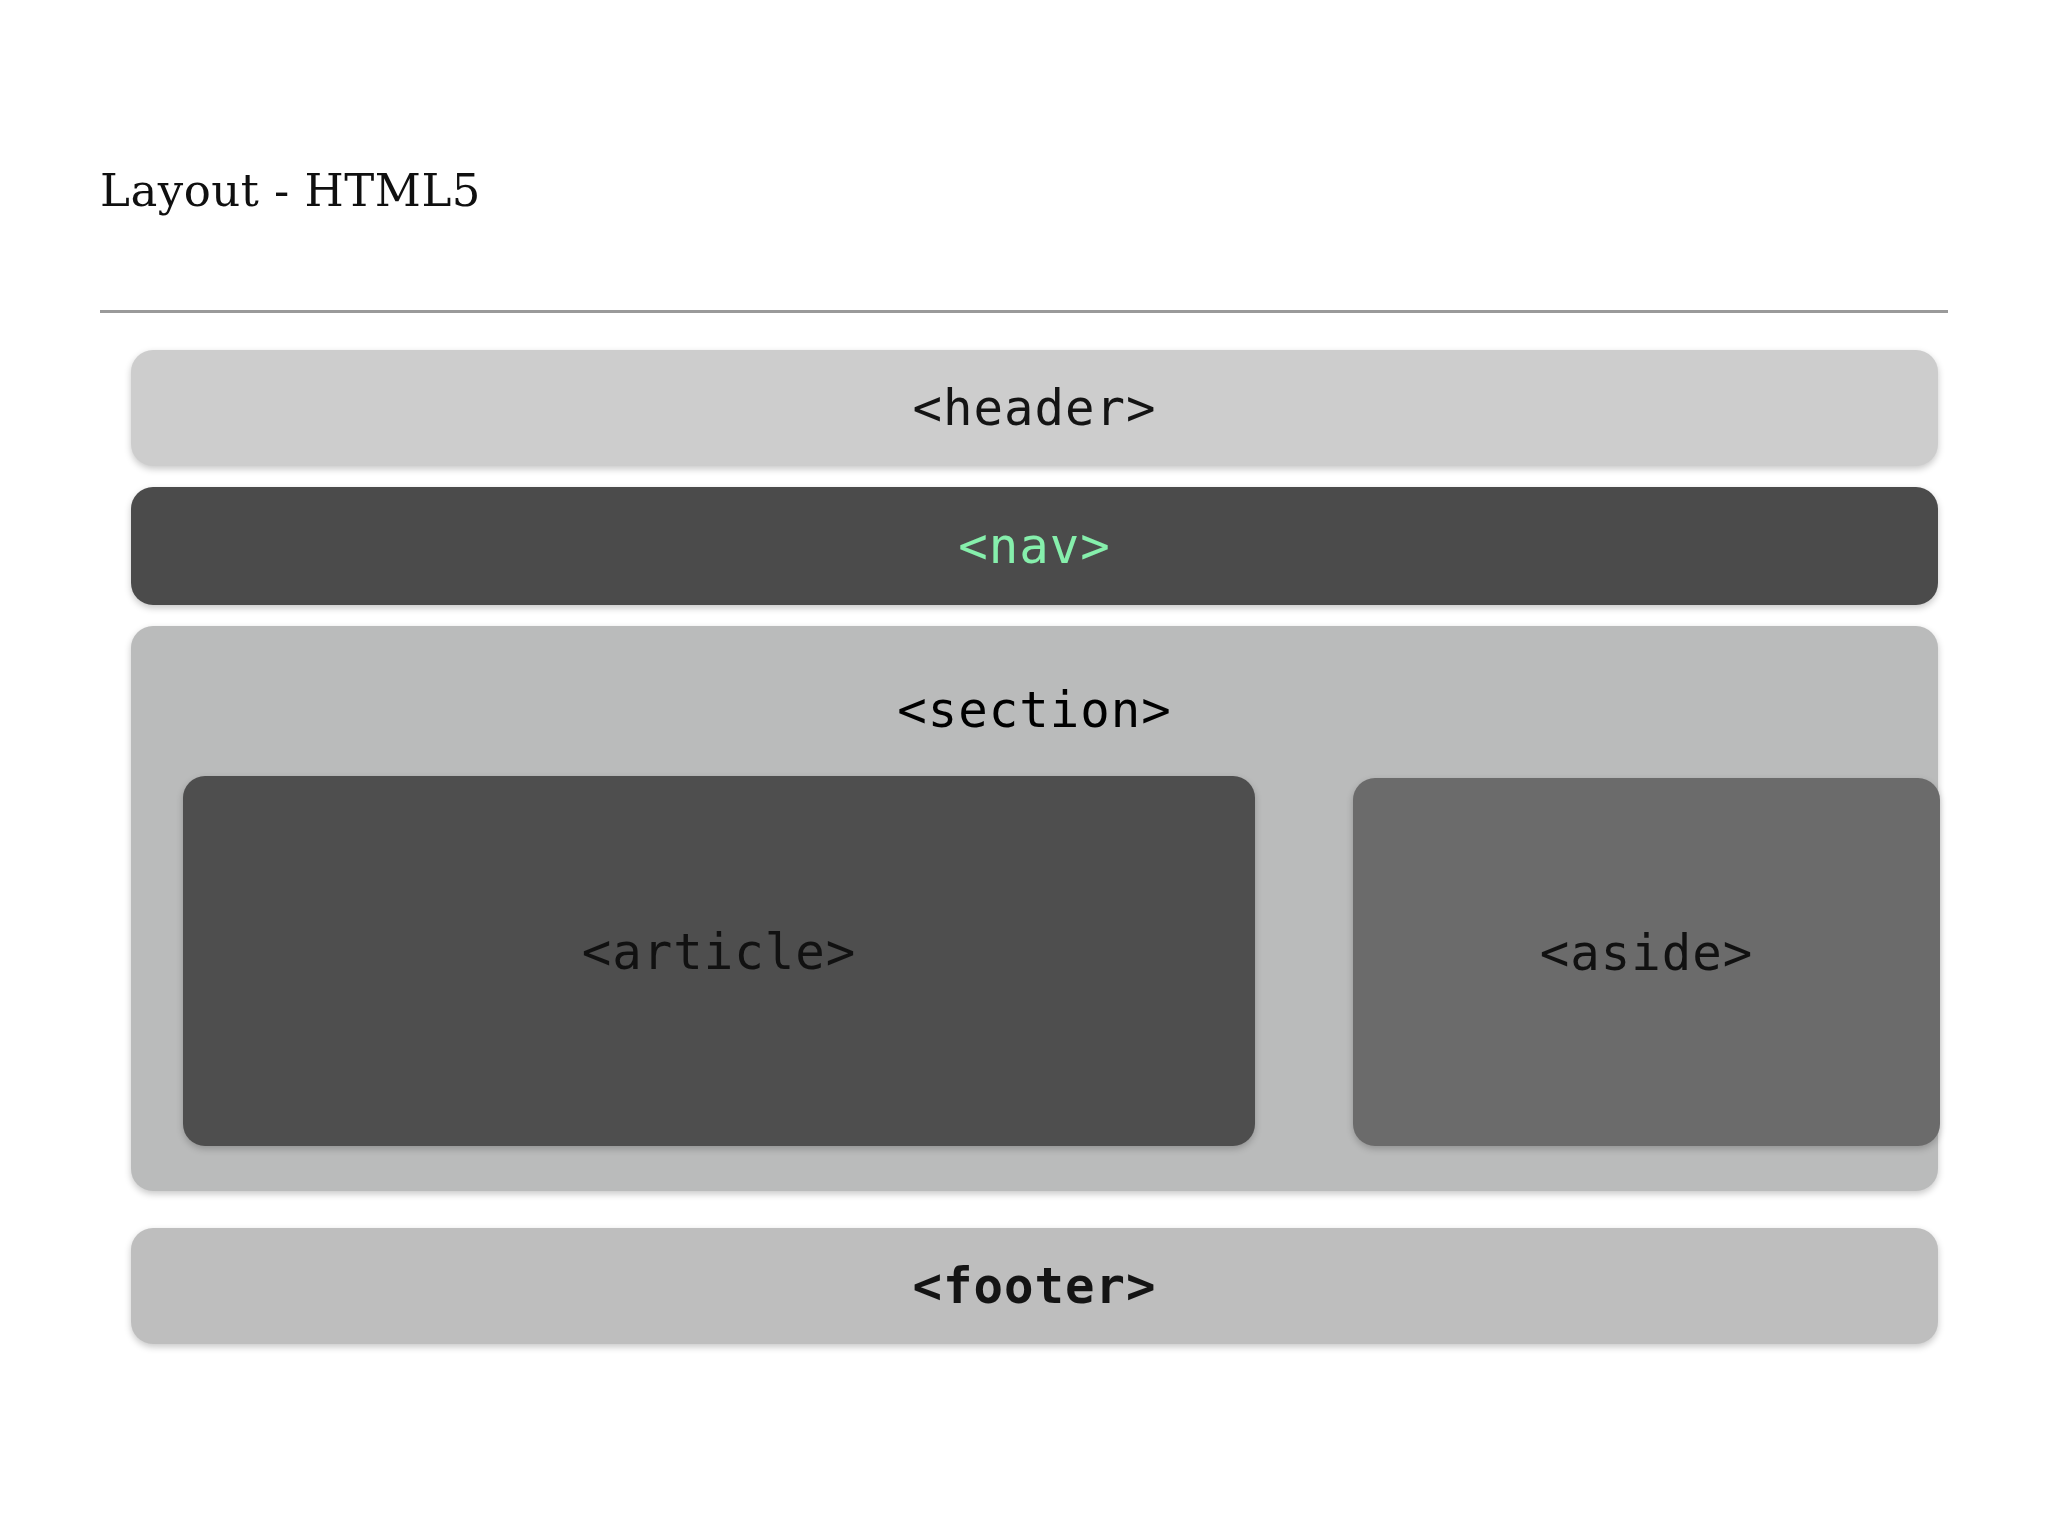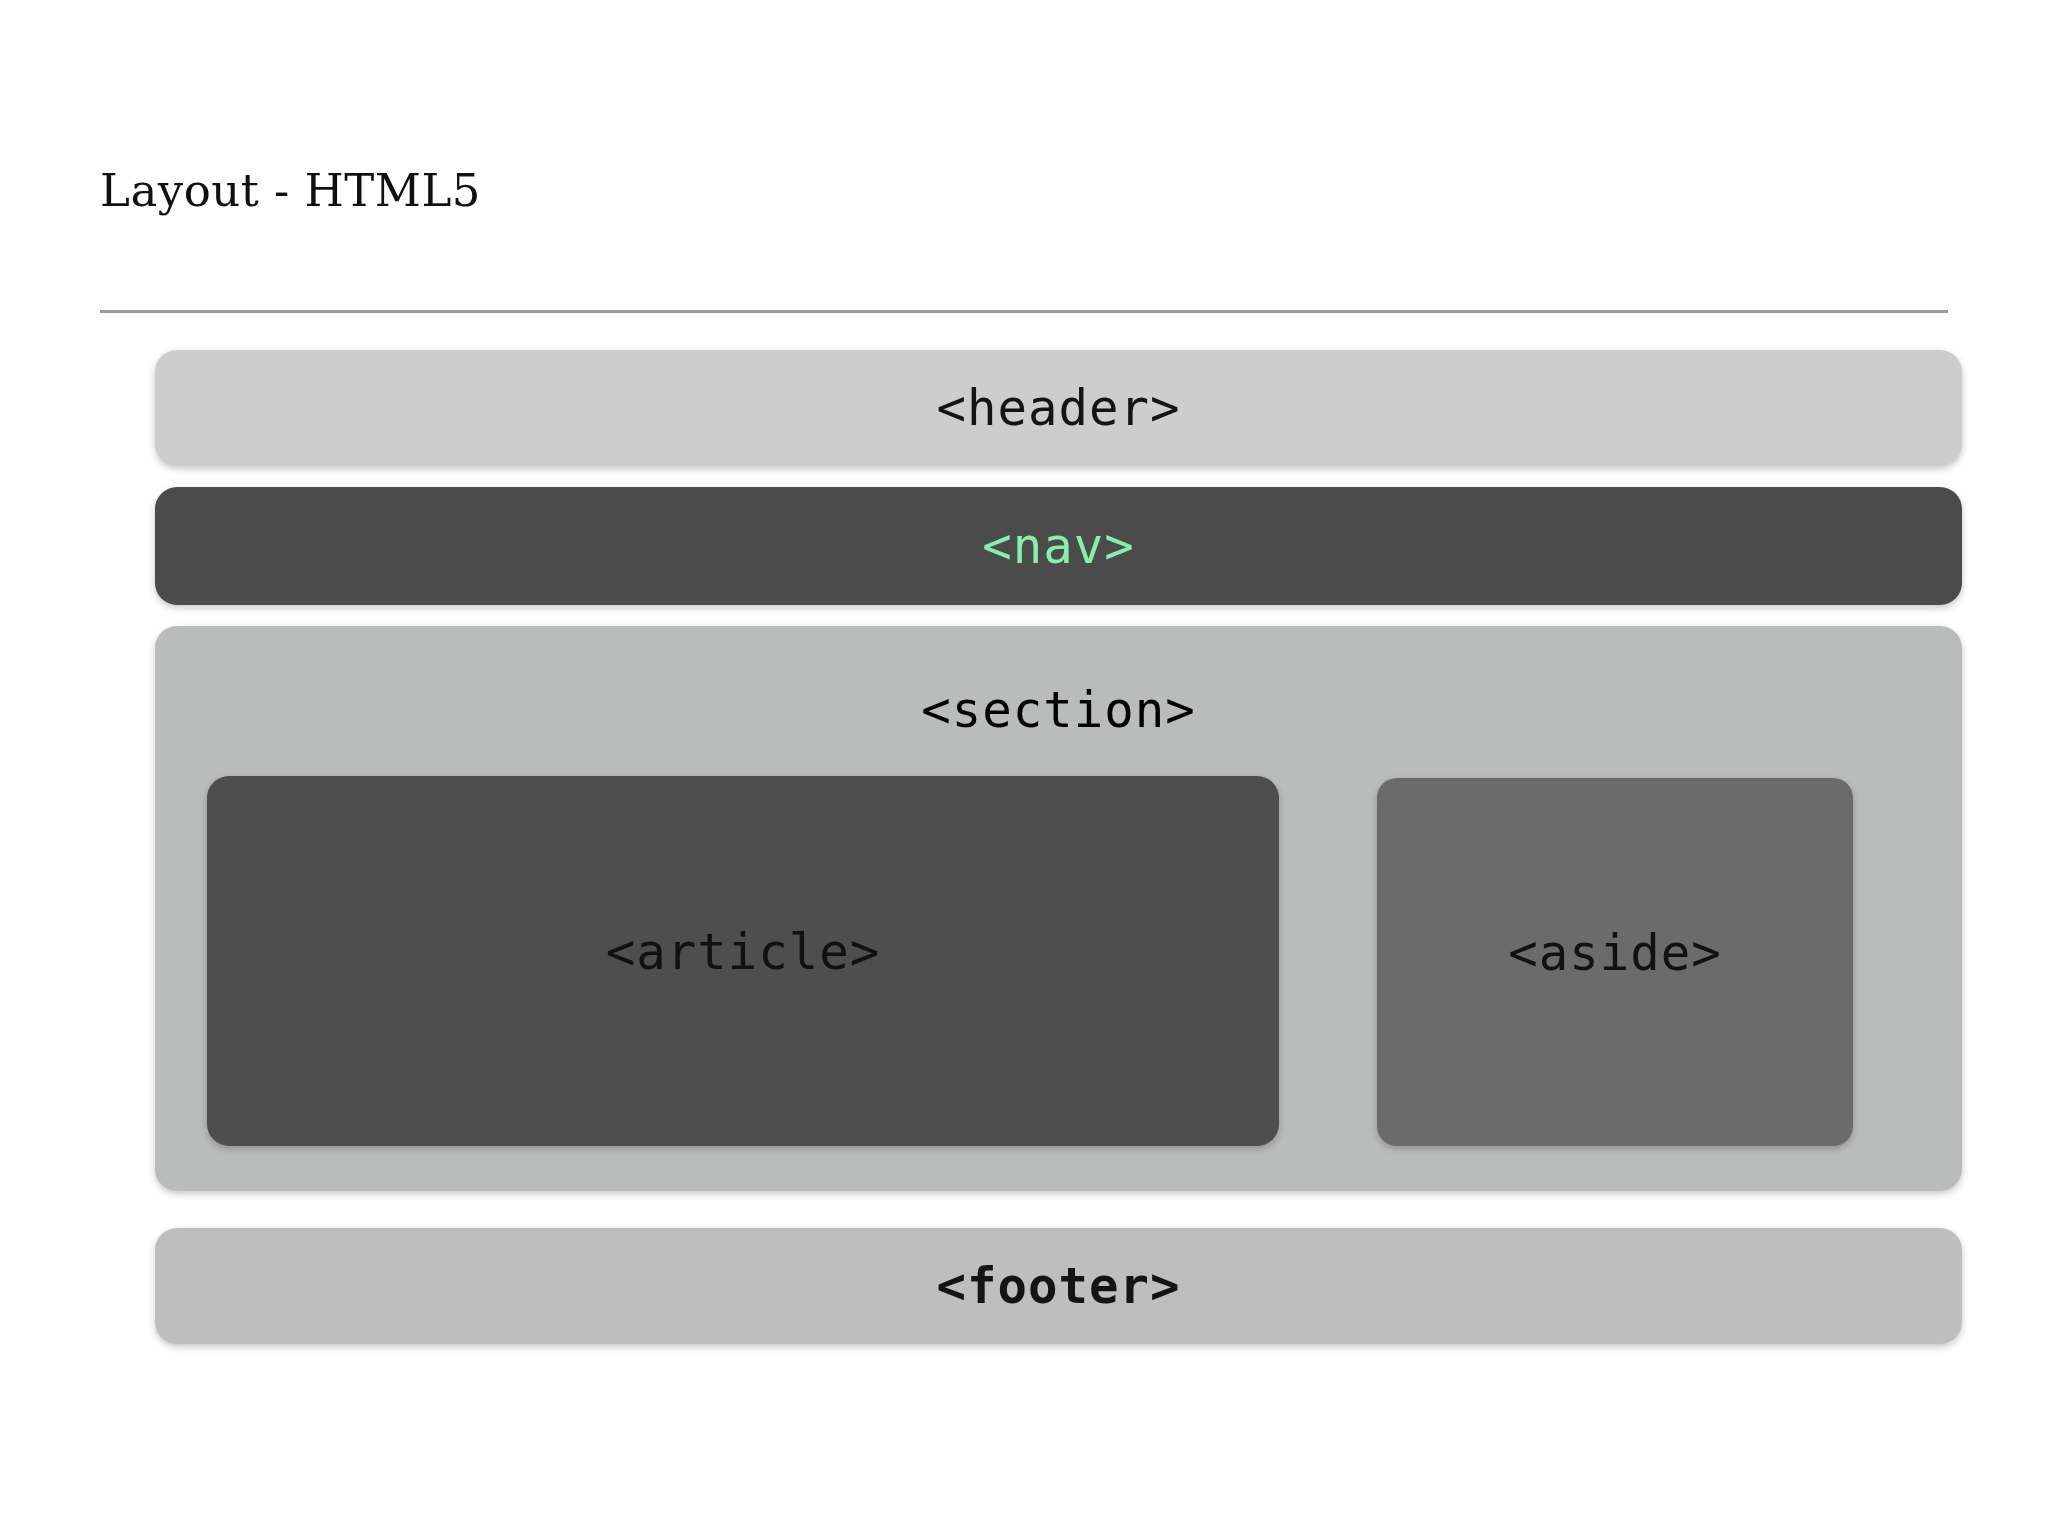--- a/index.html
+++ b/index.html
@@ -43,21 +43,20 @@
     height: 3px;
     background: #9a9a9a;
   }
 
   
   .block {
     position: absolute;
     border-radius: 22px;
     box-sizing: border-box;
     box-shadow: 0 3px 7px rgba(0,0,0,0.22);
-    margin-left: 24px;
   }
 
   .block-label {
     position: absolute;
     left: 0;
     right: 0;
     text-align: center;
     font-family: "DejaVu Sans Mono", "Liberation Mono", monospace;
     font-size: 49px;
     line-height: 1;
@@ -115,24 +114,23 @@
   }
   #block-article .block-label {
     top: 152px;
     color: #111111;
   }
 
   
   #block-aside {
     left: 1353px;
     top: 778px;
-    width: 476px;
+    width: 587px;
     height: 368px;
     background: #6b6b6b;
-    border-radius: 20px;
   }
   #block-aside .block-label {
     top: 151px;
     color: #111111;
   }
 
   
   #block-footer {
     left: 131px;
     top: 1228px;

